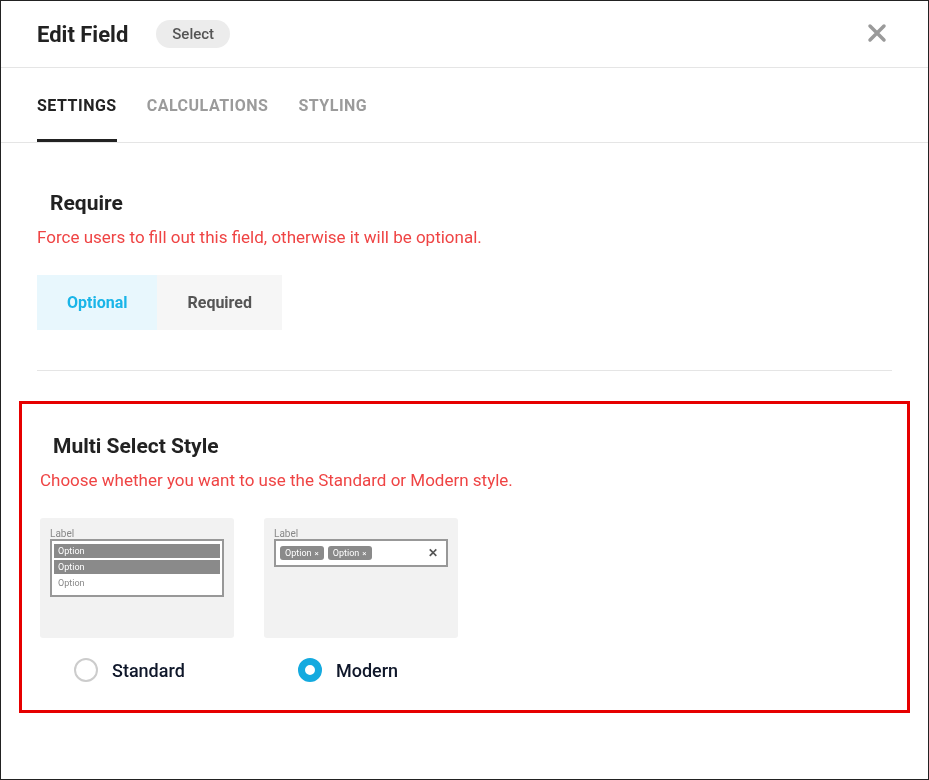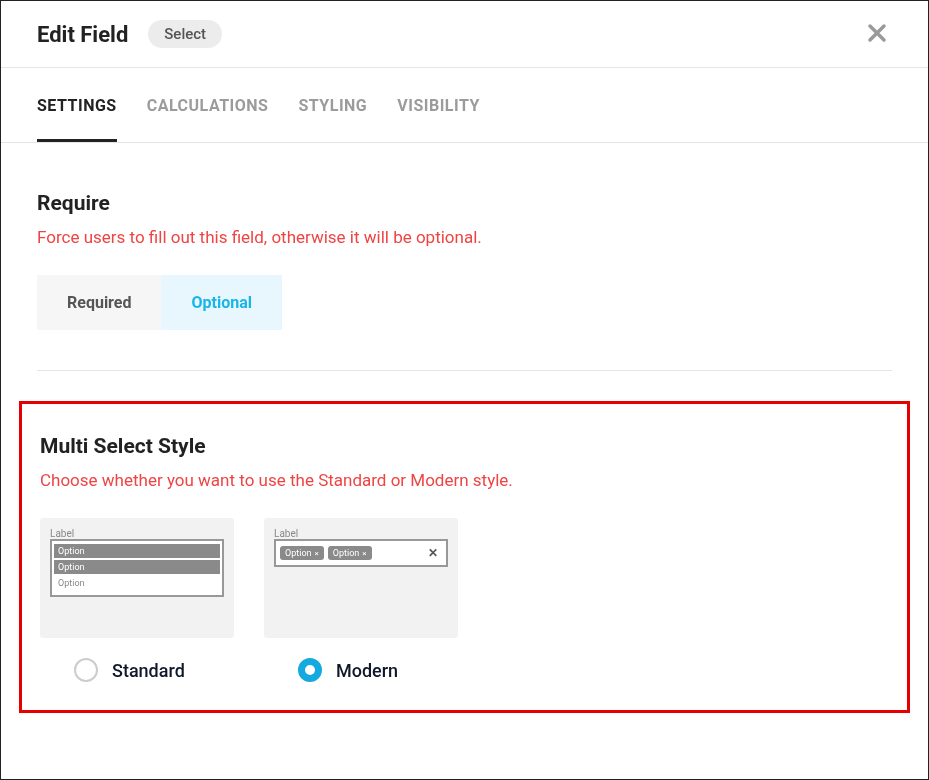--- a/index.html
+++ b/index.html
@@ -15,21 +15,21 @@
 .header {
   display: flex;
   align-items: center;
   padding: 18px 36px 18px 36px;
   border-bottom: 1px solid #e5e5e5;
 }
 .header-title {
   font-size: 22px;
   font-weight: 700;
   color: #222;
-  margin-right: 20px;
+  margin-right: 28px;
 }
 .header-badge {
   background: #ececec;
   color: #555;
   font-size: 15px;
   font-weight: 500;
   padding: 5px 16px;
   border-radius: 16px;
 }
 .header-spacer { flex: 1; }
@@ -60,20 +60,21 @@
   border-bottom: 3px solid #222;
 }
 .content {
   padding: 48px 36px 0 36px;
 }
 .section-title {
   font-size: 21px;
   font-weight: 700;
   color: #222;
   margin-bottom: 12px;
+  margin-left: 13px;
 }
 .section-desc {
   font-size: 17px;
   color: #ef4444;
   margin-bottom: 28px;
 }
 .toggle-group {
   display: flex;
   margin-bottom: 40px;
 }
@@ -199,31 +200,30 @@
     <svg width="20" height="20" viewBox="0 0 20 20">
         <path d="M3 3 L17 17 M17 3 L3 17" stroke="#9a9a9a" stroke-width="3.5" stroke-linecap="round"></path>
       </svg>
   </span>
 </div>
 
 <div class="tabs">
   <div class="tab active">SETTINGS</div>
   <div class="tab">CALCULATIONS</div>
   <div class="tab">STYLING</div>
-  <div class="tab">VISIBILITY</div>
 </div>
 
 <div class="content">
 
   <div>
     <div class="section-title">Require</div>
     <div class="section-desc">Force users to fill out this field, otherwise it will be optional.</div>
     <div class="toggle-group">
+      <div class="toggle-opt active">Optional</div>
       <div class="toggle-opt">Required</div>
-      <div class="toggle-opt active">Optional</div>
     </div>
   </div>
 
   <hr class="divider">
 
   <div class="highlight-box">
     <div class="section-title">Multi Select Style</div>
     <div class="section-desc">Choose whether you want to use the Standard or Modern style.</div>
 
     <div class="styles-row">

